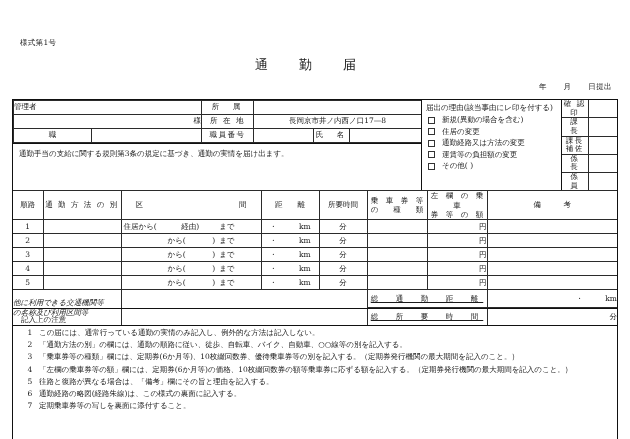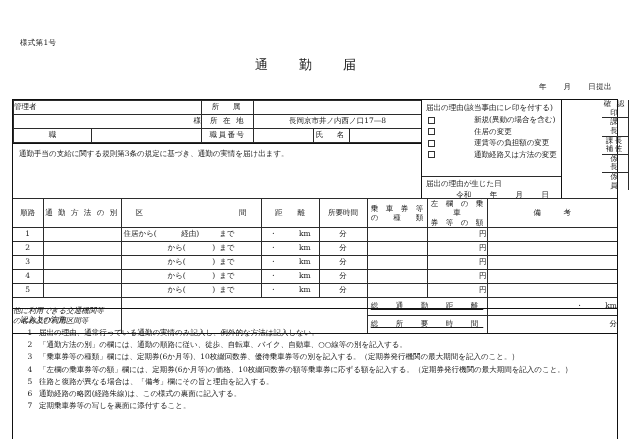--- a/index.html
+++ b/index.html
@@ -62,42 +62,41 @@
     position: absolute;
     left: 12px;
     top: 83px;
     width: 606px;
     border: 1.1px solid #111;
     box-sizing: border-box;
   }
   .top-wrap { display: flex; }
   .top-left { width: 408px; box-sizing: border-box; }
   .top-mid  { width: 140px; box-sizing: border-box; border-left: 1.1px solid #111; }
-  .top-right{ width: 56px;  box-sizing: border-box; border-left: 1.1px solid #111; padding-left: 40px; }
+  .top-right{ width: 56px;  box-sizing: border-box; border-left: 1.1px solid #111; }
 
   .tl-table { width: 100%; }
   .tl-table td { height: 16px; }
   .cell-pad { padding: 0 4px; }
   .ctr { text-align: center; }
   .rgt { text-align: right; padding-right: 4px; }
   .sp2 { letter-spacing: 3px; }
   .sp1 { letter-spacing: 1.5px; }
 
   .reason-box {
     padding: 3px 4px 2px 4px;
     box-sizing: border-box;
     height: 76px;
   }
   .reason-title { font-size: 7.5px; margin-bottom: 2px; }
   .reason-item {
     font-size: 7.5px;
     display: flex;
     align-items: center;
     margin: 0 0 1.5px 2px;
-    gap: 32px;
   }
   .chk {
     display: inline-block;
     width: 5px; height: 5px;
     border: 0.7px solid #333;
     margin-right: 7px;
     flex: none;
   }
   .occur {
     border-top: 0.7px solid #2b2b2b;
@@ -225,34 +224,29 @@
           <div class="reason-item">
             <span class="chk"></span>
             <span>新規(異動の場合を含む)</span>
           </div>
           <div class="reason-item">
             <span class="chk"></span>
             <span>住居の変更</span>
           </div>
           <div class="reason-item">
             <span class="chk"></span>
-            <span>運賃等の負担額の変更</span>
+            <span>通勤経路又は方法の変更</span>
           </div>
           <div class="reason-item">
             <span class="chk"></span>
-            <span>通勤経路又は方法の変更</span>
-          </div>
-        </div>
-        <div class="occur">
-          <div>届出の理由が生じた日</div>
-          <div class="occur-line2">
-            <span>令和</span>
-            <span>年</span>
-            <span>月</span>
-            <span>日</span>
+            <span>運賃等の負担額の変更</span>
+          </div>
+          <div class="reason-item">
+            <span class="chk"></span>
+            <span>その他(                    )</span>
           </div>
         </div>
       </div>
 
       <div class="top-right">
         <table class="grid stamp-table">
           <colgroup>
               <col style="width:26px">
               <col>
             </colgroup>
@@ -422,21 +416,21 @@
       </tr>
 
     </tbody>
       </table>
   </div>
 
   <div class="notes">
     <div class="notes-title">記入上の注意</div>
     <div class="note-row">
       <span class="note-num">1</span>
-      <span class="note-txt">届出の理由、通常行っている通勤の実情のみ記入し、例外的な方法は記入しない。</span>
+      <span class="note-txt">この届には、通常行っている通勤の実情のみ記入し、例外的な方法は記入しない。</span>
     </div>
     <div class="note-row">
       <span class="note-num">2</span>
       <span class="note-txt">「通勤方法の別」の欄には、通勤の順路に従い、徒歩、自転車、バイク、自動車、○○線等の別を記入する。</span>
     </div>
     <div class="note-row">
       <span class="note-num">3</span>
       <span class="note-txt">「乗車券等の種類」欄には、定期券(6か月等)、10枚綴回数券、優待乗車券等の別を記入する。（定期券発行機関の最大期間を記入のこと。）</span>
     </div>
     <div class="note-row">

